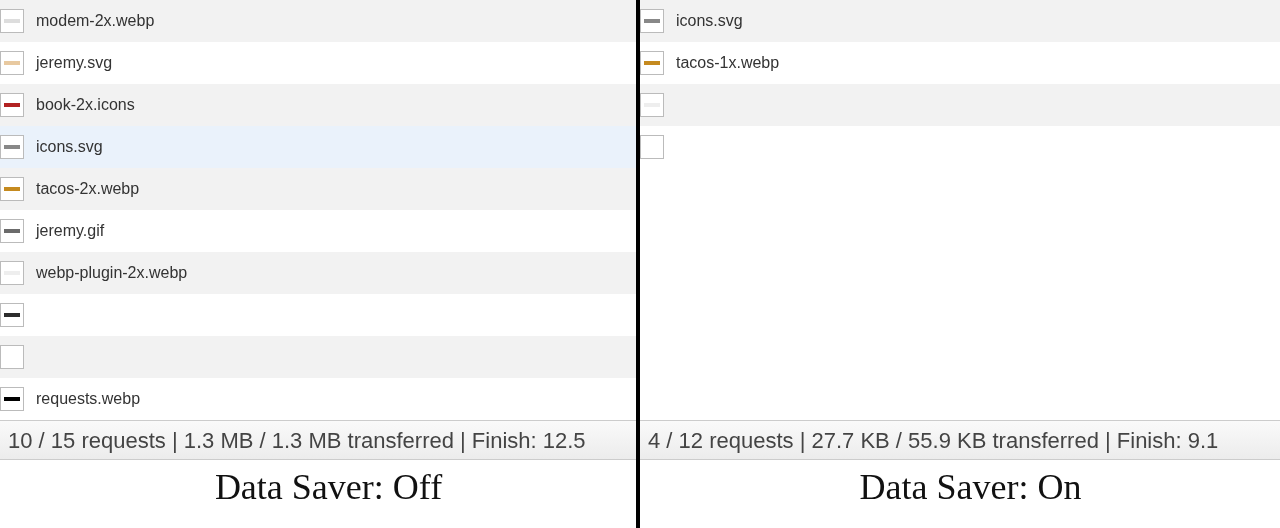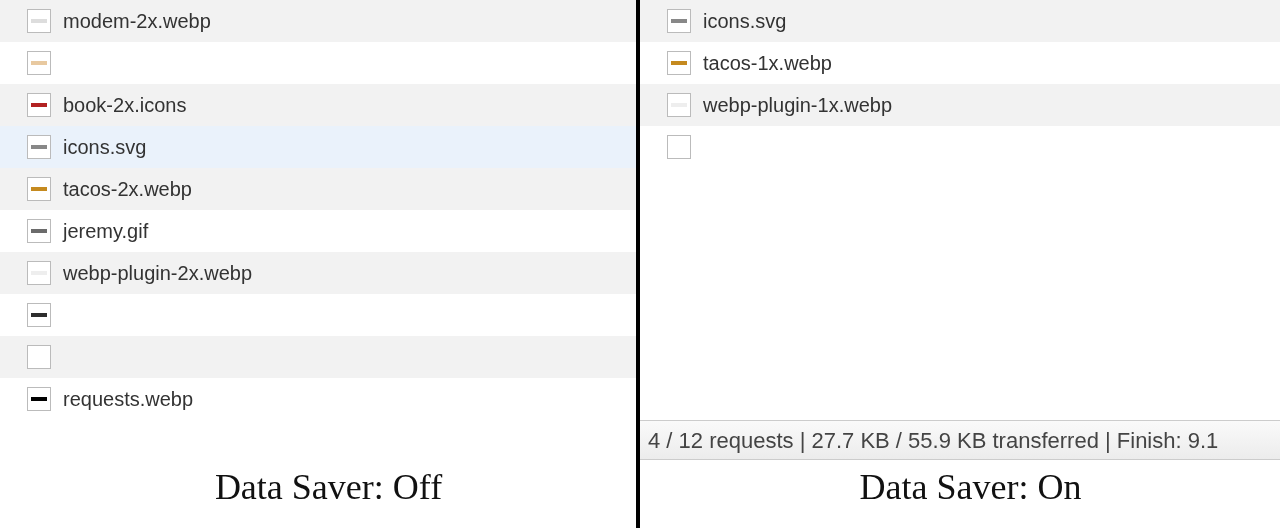--- a/index.html
+++ b/index.html
@@ -18,23 +18,23 @@
     overflow: hidden;
   }
   .pane.left { border-right: 4px solid #000; }
   .rows {
     flex: 0 0 auto;
   }
   .row {
     display: flex;
     align-items: center;
     height: 42px;
-    font-size: 20px;
+    font-size: 16px;
     color: #333;
-    padding-left: 27px;
+    padding-left: 0;
     white-space: nowrap;
     overflow: hidden;
   }
   .row.alt { background: #f2f2f2; }
   .row.sel { background: #eaf2fb; }
   .thumb {
     width: 24px;
     height: 24px;
     border: 1px solid #bbb;
     background: #fff;
@@ -83,20 +83,21 @@
         <div class="row alt">
           <span class="thumb">
             <span class="inner" style="background: rgb(221, 221, 221);"></span>
           </span>
           <span>modem-2x.webp</span>
         </div>
         <div class="row">
           <span class="thumb">
             <span class="inner" style="background: rgb(232, 201, 160);"></span>
           </span>
+          <span>jeremy.svg</span>
         </div>
         <div class="row alt">
           <span class="thumb">
             <span class="inner" style="background: rgb(178, 34, 34);"></span>
           </span>
           <span>book-2x.icons</span>
         </div>
         <div class="row sel">
           <span class="thumb">
             <span class="inner" style="background: rgb(136, 136, 136);"></span>
@@ -132,20 +133,21 @@
           </span>
         </div>
         <div class="row">
           <span class="thumb">
             <span class="inner" style="background: rgb(0, 0, 0);"></span>
           </span>
           <span>requests.webp</span>
         </div>
       </div>
     <div class="spacer"></div>
+    <div class="status">10 / 15 requests | 1.3 MB / 1.3 MB transferred | Finish: 12.5</div>
     <div class="caption">Data Saver: Off</div>
   </div>
 
   <div class="pane">
     <div class="rows" id="rows-right">
         <div class="row alt">
           <span class="thumb">
             <span class="inner" style="background: rgb(136, 136, 136);"></span>
           </span>
           <span>icons.svg</span>
@@ -153,21 +155,20 @@
         <div class="row">
           <span class="thumb">
             <span class="inner" style="background: rgb(197, 138, 31);"></span>
           </span>
           <span>tacos-1x.webp</span>
         </div>
         <div class="row alt">
           <span class="thumb">
             <span class="inner" style="background: rgb(238, 238, 238);"></span>
           </span>
-          <span>webp-plugin-1x.webp</span>
         </div>
         <div class="row">
           <span class="thumb">
             <span class="inner" style="background: rgb(255, 255, 255);"></span>
           </span>
         </div>
       </div>
     <div class="spacer"></div>
     <div class="status">4 / 12 requests | 27.7 KB / 55.9 KB transferred | Finish: 9.1</div>
     <div class="caption">Data Saver: On</div>

